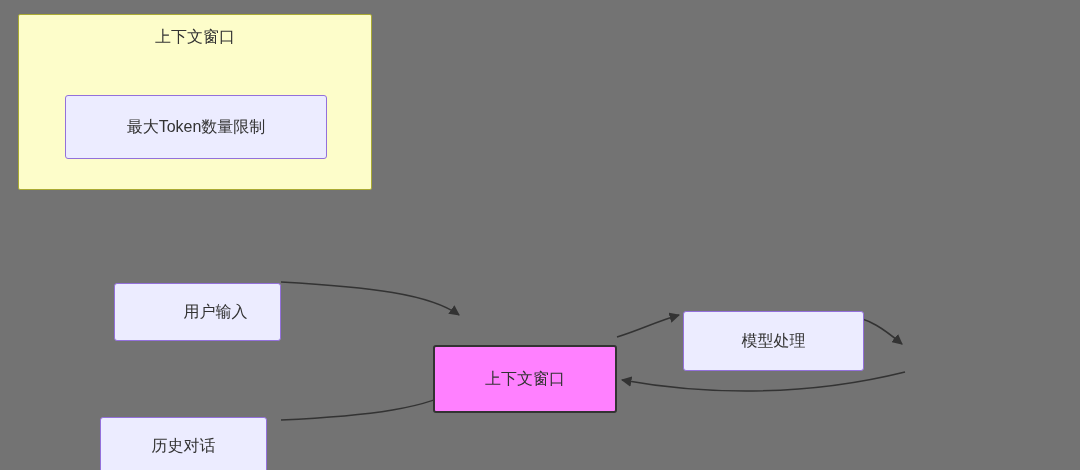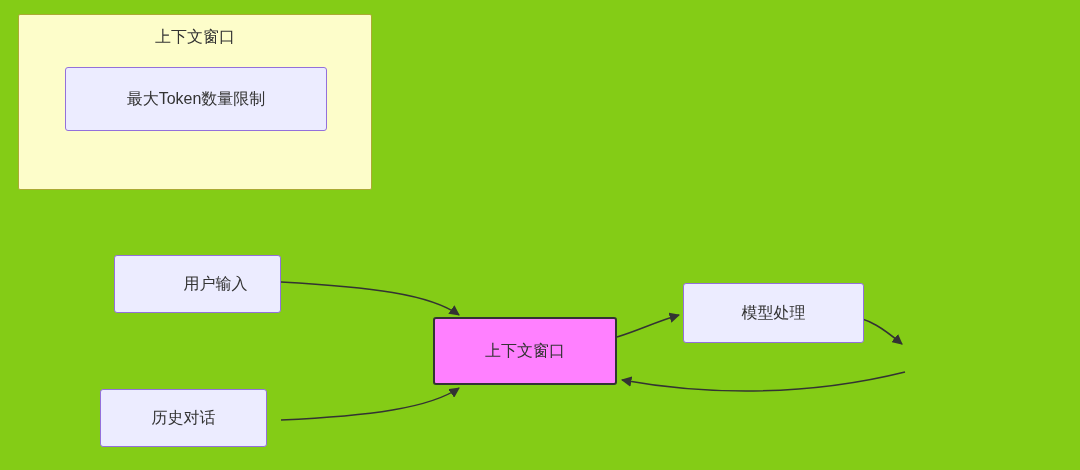--- a/index.html
+++ b/index.html
@@ -1,21 +1,21 @@
 <!DOCTYPE html>
 <html><head>
 <meta charset="utf-8">
 <style>
   * { box-sizing: border-box; }
   html, body { margin: 0; padding: 0; background: #ffffff; }
   .canvas {
     position: relative;
     width: 1080px;
     height: 470px;
-    background: #84cc16;
+    background: #737373;
     font-family: "Liberation Sans", sans-serif;
     color: #333333;
     overflow: hidden;
   }
   svg.edges {
     position: absolute;
     left: 0; top: 0;
     width: 1080px; height: 470px;
     pointer-events: none;
   }
@@ -24,20 +24,21 @@
     display: flex;
     align-items: center;
     justify-content: center;
     background: #ECECFF;
     border: 1px solid #9370DB;
     border-radius: 3px;
     font-size: 16px;
     color: #333333;
     text-align: center;
     line-height: 1.2;
+    margin-top: 28px;
   }
   .subgraph {
     position: absolute;
     left: 18px; top: 14px;
     width: 354px; height: 176px;
     background: #FDFDCA;
     border: 1px solid #AAAA33;
     border-radius: 2px;
   }
   .subgraph-title {

